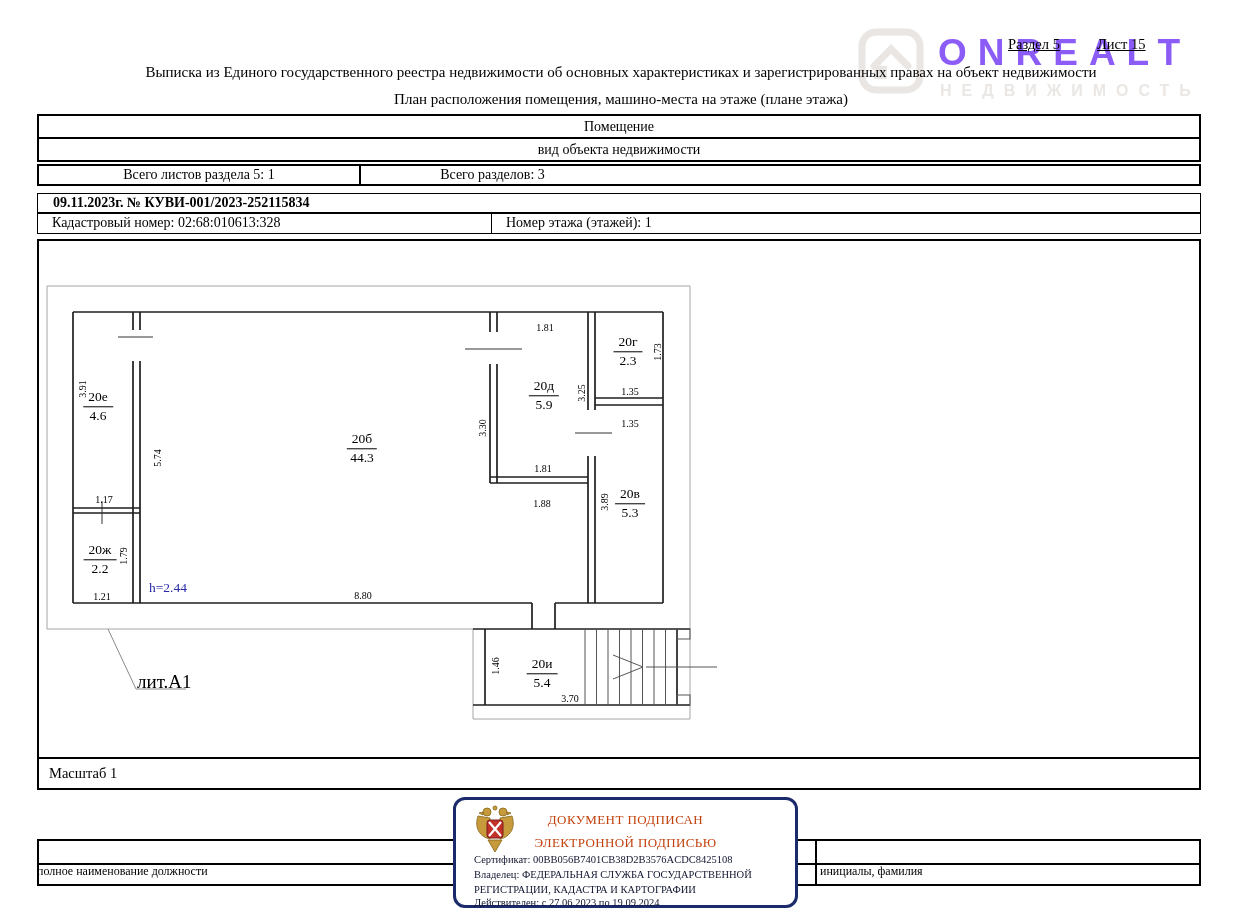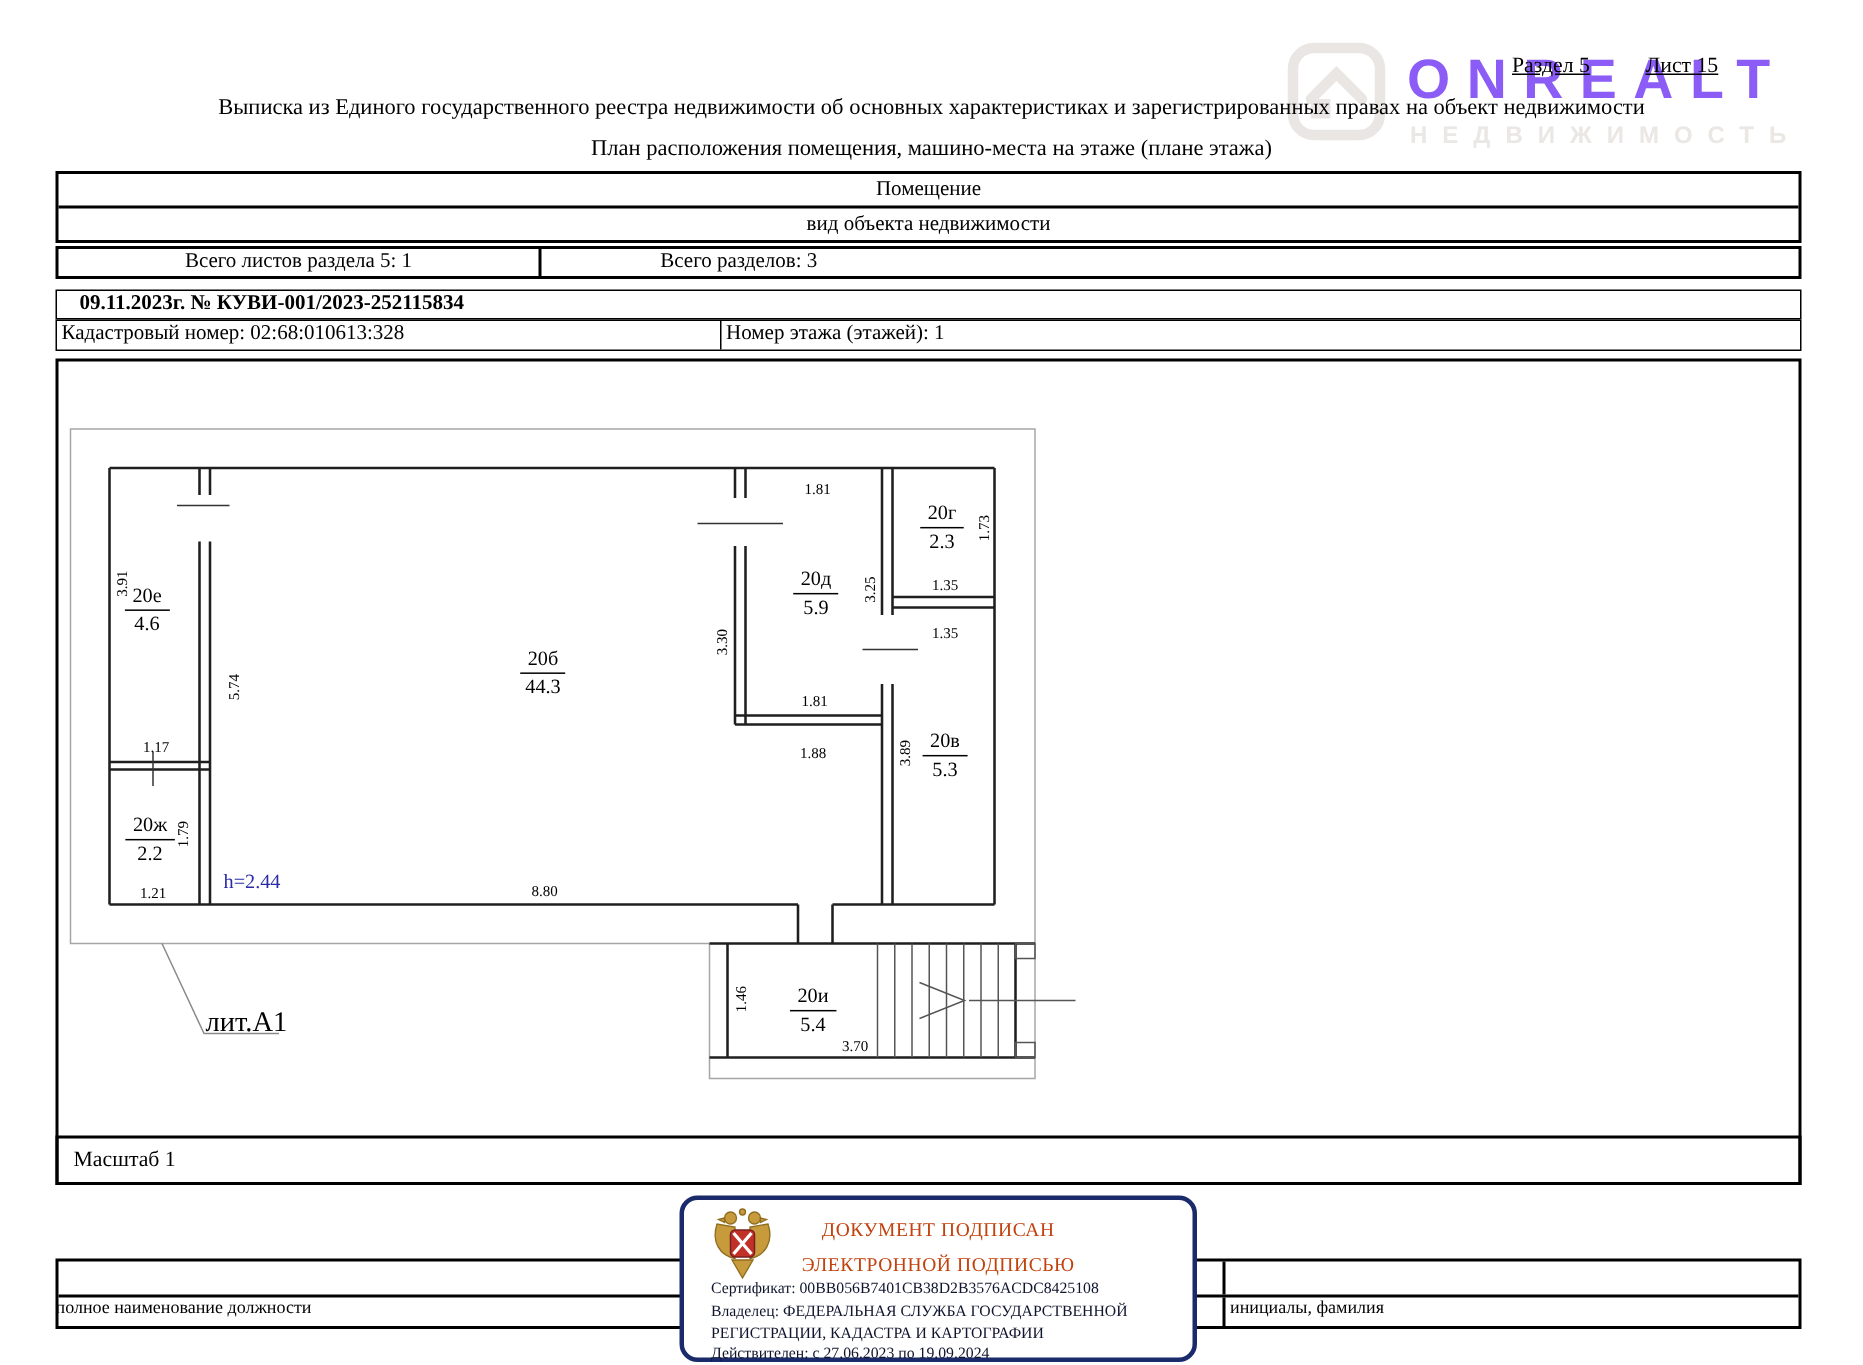--- a/index.html
+++ b/index.html
@@ -18,21 +18,21 @@
   
   .tbl{left:37px;width:1164px;box-sizing:border-box;background:transparent;z-index:2;}
   #t-object{top:114px;border:2px solid #000;}
   #t-object .r{height:21px;text-align:center;font-size:14px;line-height:21px;}
   #t-object .r1{border-bottom:2px solid #000;}
   #t-sheets{top:164px;border:2px solid #000;display:flex;height:22px;}
   #t-sheets .c{box-sizing:border-box;text-align:center;font-size:14px;line-height:18px;border-right:2px solid #000;}
   #t-sheets .c:last-child{border-right:none;}
   #t-date{top:193px;border:1.5px solid #000;height:20px;font-size:14px;line-height:17px;padding-left:15px;box-sizing:border-box;font-weight:bold;}
   #t-cad{top:213px;border:1.5px solid #000;height:21px;display:flex;font-size:14px;line-height:18px;}
-  #t-cad .c{box-sizing:border-box;padding-left:3px;}
+  #t-cad .c{box-sizing:border-box;padding-left:3px;margin-left:11px;}
   #t-cad .c1{width:443px;border-right:1.5px solid #000;}
   
   #planbox{top:239px;left:37px;width:1164px;height:551px;border:2px solid #000;box-sizing:border-box;z-index:1;}
   #scale-row{left:37px;top:757px;width:1164px;height:33px;border:2px solid #000;box-sizing:border-box;
              font-size:14.5px;line-height:29px;padding-left:10px;z-index:2;}
   
   .room{transform:translate(-50%,-50%);display:flex;flex-direction:column;align-items:center;
         font-size:13.5px;line-height:1.35;z-index:3;white-space:nowrap;}
   .room .rn{border-bottom:1px solid #000;padding:0 5px;}
   .dim{transform:translate(-50%,-50%);font-size:10px;z-index:3;white-space:nowrap;}

